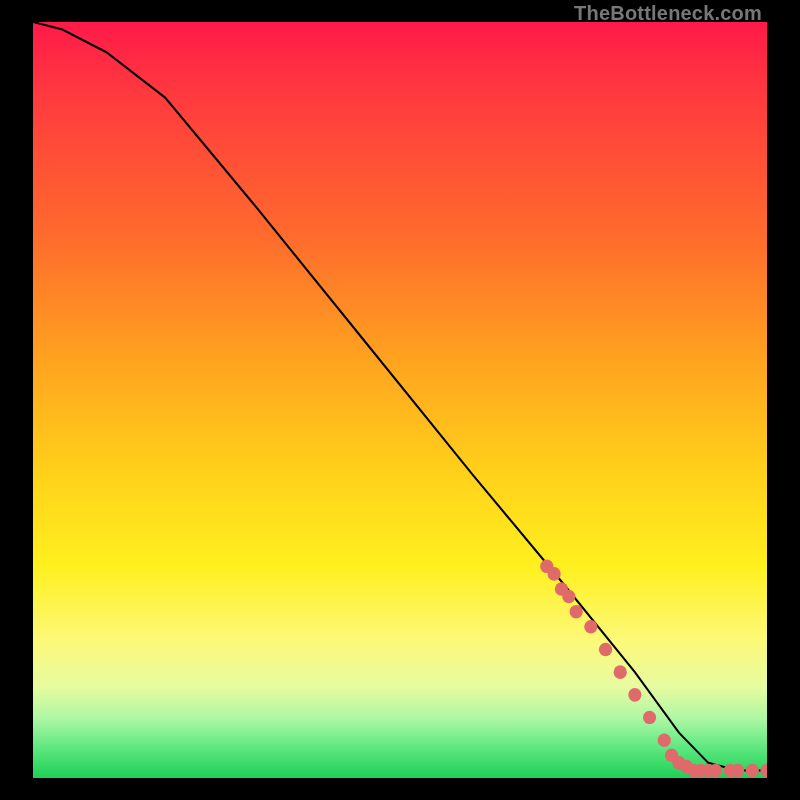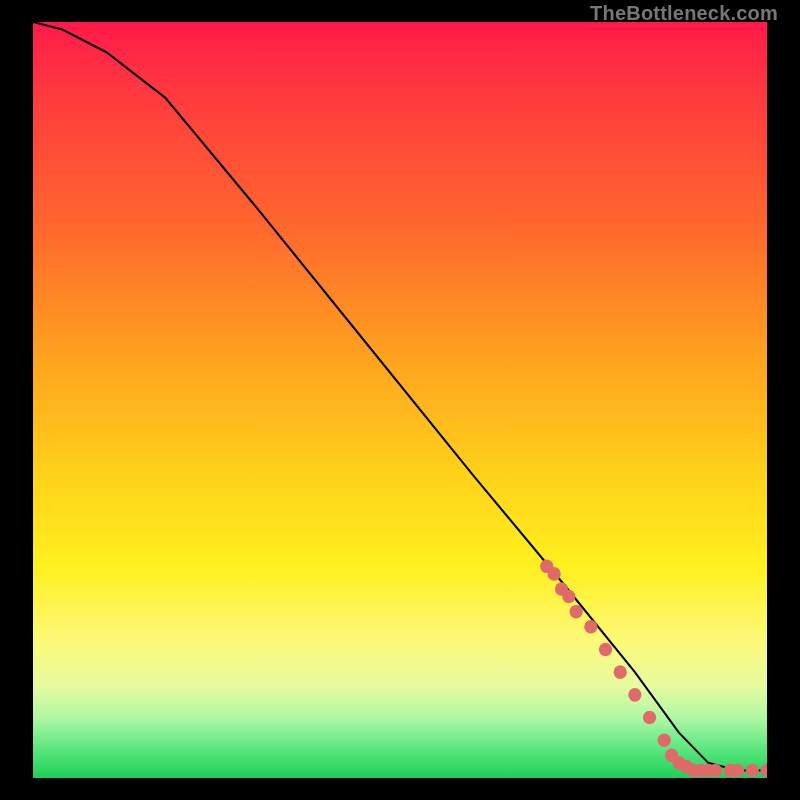--- a/index.html
+++ b/index.html
@@ -41,21 +41,21 @@
   .overlay-svg {
     position: absolute;
     left: 33px;
     top: 22px;
     width: 734px;
     height: 756px;
   }
   .attribution {
     position: absolute;
     top: 2px;
-    right: 22px;
+    right: 38px;
     color: #777;
     font-size: 20px;
     font-weight: 600;
     letter-spacing: 0.2px;
   }
 </style>
 </head>
 <body>
 
 <div class="stage">

